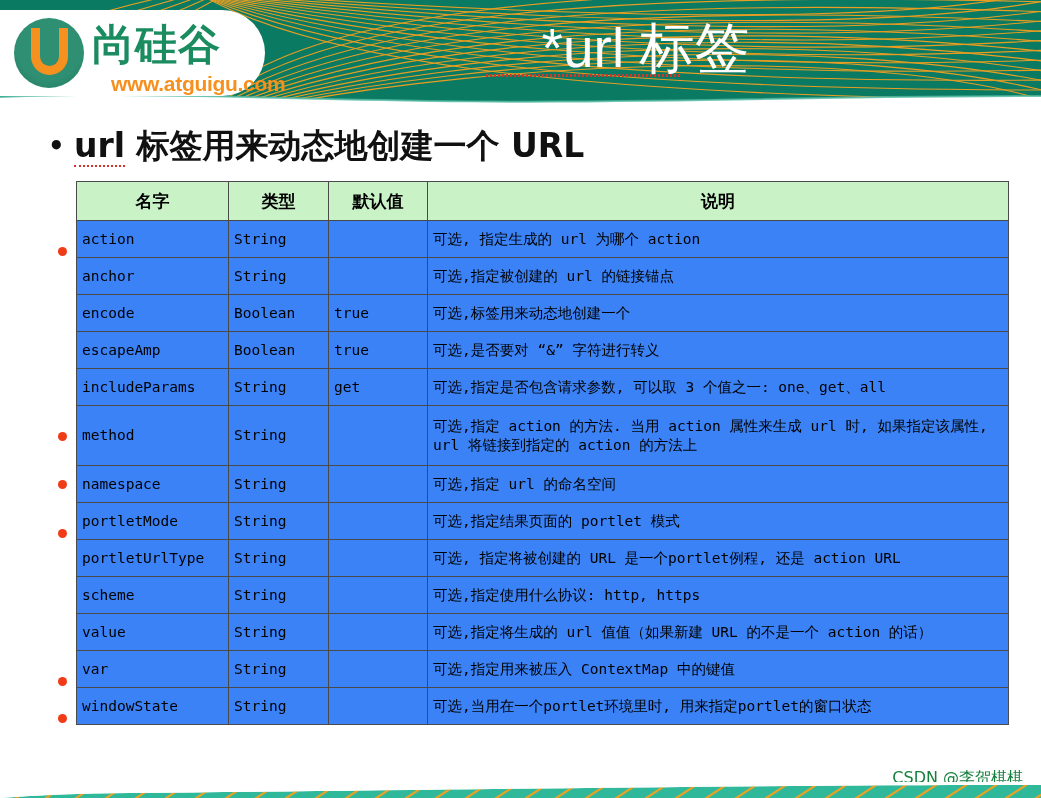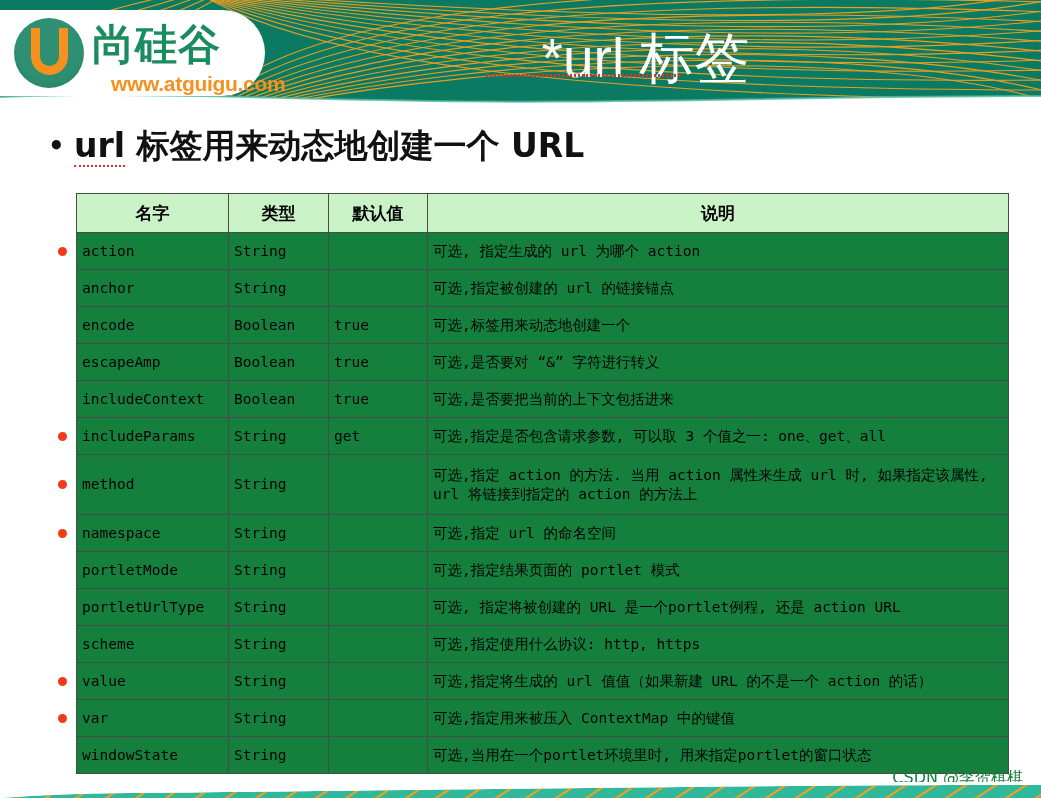--- a/index.html
+++ b/index.html
@@ -19,21 +19,21 @@
   .header-bg{
     position:absolute;left:0;top:0;width:1041px;height:110px;
     background:#0b7a63;
   }
   .header-swirl{position:absolute;left:0;top:0;width:1041px;height:110px;}
   
   .header-wave{
     position:absolute;left:0;top:0;width:1041px;height:110px;
   }
   .header-title{
-    position:absolute;left:0;top:21px;width:1041px;
+    position:absolute;left:0;top:11px;width:1041px;
     text-align:center;
     font-size:55px;line-height:74px;
     color:#ffffff;
     font-family:"Liberation Sans","DejaVu Sans",sans-serif;
     letter-spacing:0px;
     white-space:nowrap;
     z-index:6;
     padding-left:250px;
     box-sizing:border-box;
   }
@@ -99,25 +99,25 @@
   }
 
   
   .reddot{
     position:absolute;width:9px;height:9px;border-radius:50%;
     background:#ef3b17;left:58px;
   }
 
   
   .tbl{
-    position:absolute;left:76px;top:193px;
+    position:absolute;left:76px;top:181px;
     width:932px;
     border-collapse:collapse;
     table-layout:fixed;
-    background:#15803d;
+    background:#3b82f6;
   }
   .tbl td,.tbl th{
     border:1px solid #4a4a4a;
     padding:0 5px;
     vertical-align:middle;
     font-family:"DejaVu Sans Mono","Liberation Mono",monospace;
     font-size:14.5px;
     line-height:19px;
     color:#000;
     box-sizing:border-box;
@@ -257,26 +257,20 @@
           <td class="c-name">encode</td>
           <td class="c-type">Boolean</td>
           <td class="c-def">true</td>
           <td class="c-desc desc">可选,标签用来动态地创建一个</td>
         </tr>
         <tr>
           <td class="c-name">escapeAmp</td>
           <td class="c-type">Boolean</td>
           <td class="c-def">true</td>
           <td class="c-desc desc">可选,是否要对 “&amp;” 字符进行转义</td>
-        </tr>
-        <tr>
-          <td class="c-name">includeContext</td>
-          <td class="c-type">Boolean</td>
-          <td class="c-def">true</td>
-          <td class="c-desc desc">可选,是否要把当前的上下文包括进来</td>
         </tr>
         <tr>
           <td class="c-name">includeParams</td>
           <td class="c-type">String</td>
           <td class="c-def">get</td>
           <td class="c-desc desc">可选,指定是否包含请求参数, 可以取 3 个值之一: one、get、all</td>
         </tr>
         <tr class="tall">
           <td class="c-name">method</td>
           <td class="c-type">String</td>

